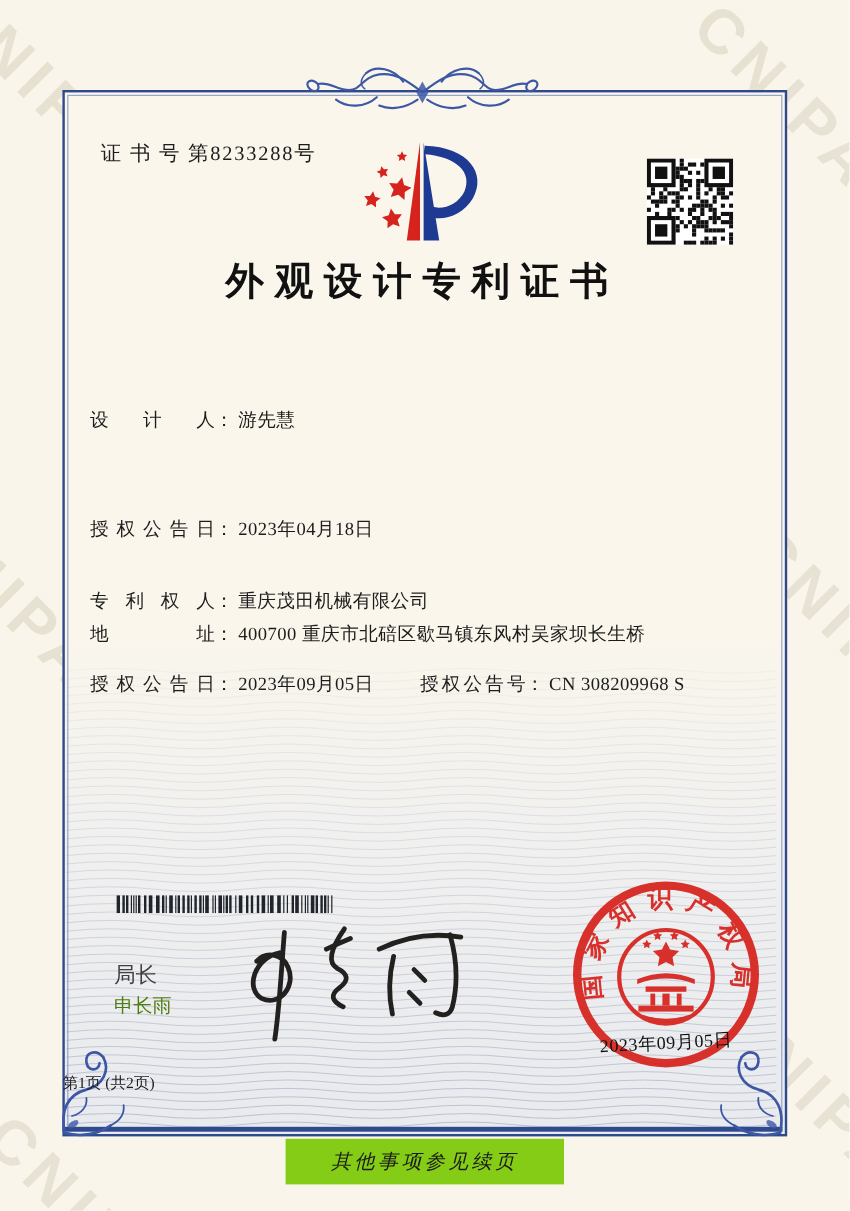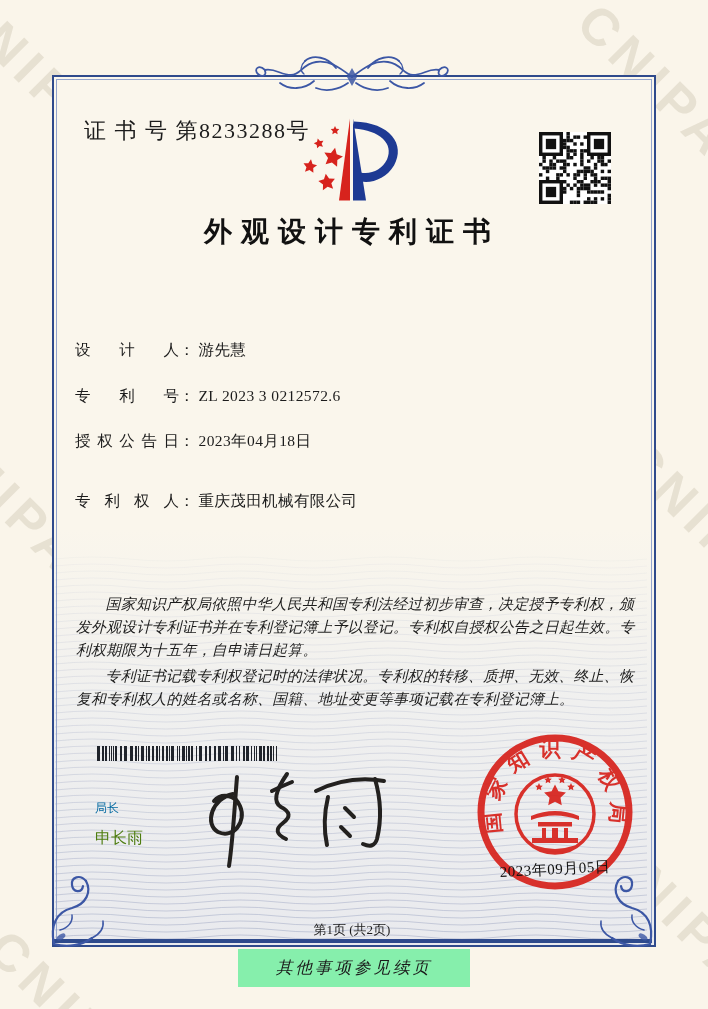--- a/index.html
+++ b/index.html
@@ -17,47 +17,47 @@
   .frame{
     position:absolute;left:52px;top:75px;width:600px;height:868px;
     border:2.5px solid #2f4a8c;
     background:linear-gradient(180deg,#faf6ec 0%,#faf6ec 52%,#f0f0ef 72%,#e9eaee 100%);
   }
   .frame::after{
     content:"";position:absolute;left:2px;top:2px;right:2px;bottom:2px;
     border:1px solid #93a4cd;pointer-events:none;
   }
   .frame-bottom-line{position:absolute;left:52px;top:939px;width:600px;height:4px;background:#2e4a8c;}
-  .cert-no{position:absolute;left:84px;top:116px;font-size:22px;letter-spacing:1.5px;}
+  .cert-no{position:absolute;left:84px;top:116px;font-size:17px;letter-spacing:1.5px;}
   .logo{position:absolute;left:296px;top:110px;}
   .qr{position:absolute;left:539px;top:132px;width:72px;height:72px;}
   .title{
     position:absolute;left:52px;top:213px;width:600px;text-align:center;
-    font-size:28px;font-weight:700;letter-spacing:9px;color:#111;
+    font-size:32px;font-weight:700;letter-spacing:9px;color:#111;
   }
   .frow{position:absolute;left:75px;height:22px;font-size:15.5px;white-space:nowrap;}
   .flabel{display:inline-block;width:104px;text-align:justify;text-align-last:justify;vertical-align:top;}
   .flabel2{display:inline-block;width:88px;text-align:justify;text-align-last:justify;vertical-align:top;}
   .fcolon{display:inline-block;margin-right:4px;}
   .fval{letter-spacing:.4px;}
   .pair2{position:absolute;left:275px;top:0;}
   .paras{position:absolute;left:76px;top:593px;width:560px;font-size:14.8px;line-height:23px;font-style:italic;}
   .paras p{margin:0 0 3px 0;text-indent:2em;letter-spacing:.3px;}
   .barcode{position:absolute;left:97px;top:746px;}
-  .issuer-role{position:absolute;left:95px;top:800px;font-family:"Liberation Sans","DejaVu Sans",sans-serif;font-size:12px;color:#0369a1;}
+  .issuer-role{position:absolute;left:95px;top:800px;font-family:"Liberation Sans","DejaVu Sans",sans-serif;font-size:18px;color:#404040;}
   .issuer-name{position:absolute;left:95px;top:828px;font-family:"Liberation Sans","DejaVu Sans",sans-serif;font-size:16px;color:#4d7c0f;}
   .sig{position:absolute;left:195px;top:765px;}
   .seal{position:absolute;left:473px;top:730px;}
   .seal-date{
     position:absolute;left:478px;top:860px;width:154px;text-align:center;
     font-size:15px;color:#111;transform:rotate(-3deg);letter-spacing:.5px;
   }
-  .page-num{position:absolute;left:52px;top:921px;width:600px;text-align:center;font-size:13px;}
+  .page-num{position:absolute;left:52px;top:894px;width:600px;font-size:13px;}
   .cont-band{
-    position:absolute;left:238px;top:949px;width:232px;height:38px;background:#86efac;
+    position:absolute;left:238px;top:949px;width:232px;height:38px;background:#84cc16;
     display:flex;align-items:center;justify-content:center;
   }
   .cont-text{font-size:16.5px;font-style:italic;letter-spacing:3px;color:#1b1b1b;}
   .ornament{position:absolute;pointer-events:none;}
   svg{display:block;}
 </style>
 </head>
 <body>
 
 <div class="page">
@@ -339,34 +339,36 @@
           <rect x="68.0" y="68.0" width="3.4" height="3.4"></rect>
         </g>
     </g>
   </svg>
 
   <div class="title">外观设计专利证书</div>
 
   <div class="frow" style="top:340px;">
     <span class="flabel">设计人</span><span class="fcolon">：</span><span class="fval">游先慧</span>
   </div>
-  <div class="frow" style="top:386px;">
-    <span class="flabel">专利号</span><span class="fcolon">：</span><span class="fval">ZL 2023 3 0212572.6</span>
-  </div>
   <div class="frow" style="top:431px;">
     <span class="flabel">授权公告日</span><span class="fcolon">：</span><span class="fval">2023年04月18日</span>
   </div>
   <div class="frow" style="top:475px;margin-top:16px;">
     <span class="flabel">专利权人</span><span class="fcolon">：</span><span class="fval">重庆茂田机械有限公司</span>
   </div>
-
-  <div class="paras">
-    <p>国家知识产权局依照中华人民共和国专利法经过初步审查，决定授予专利权，颁发外观设计专利证书并在专利登记簿上予以登记。专利权自授权公告之日起生效。专利权期限为十五年，自申请日起算。</p>
-    <p>专利证书记载专利权登记时的法律状况。专利权的转移、质押、无效、终止、恢复和专利权人的姓名或名称、国籍、地址变更等事项记载在专利登记簿上。</p>
-  </div>
+  <div class="frow" style="top:518px;">
+    <span class="flabel">地址</span><span class="fcolon">：</span><span class="fval">400700 重庆市北碚区歇马镇东风村吴家坝长生桥</span>
+  </div>
+  <div class="frow" style="top:560px;width:562px;">
+    <span class="flabel">授权公告日</span><span class="fcolon">：</span><span class="fval">2023年09月05日</span>
+    <span class="pair2">
+      <span class="flabel2">授权公告号</span><span class="fcolon">：</span><span class="fval">CN 308209968 S</span>
+    </span>
+  </div>
+
 
   <svg class="barcode" width="184" height="15" viewBox="0 0 184 15">
       <g id="barcode-bars">
         <rect x="0" y="0" width="3" height="15" fill="#20242b"></rect>
         <rect x="5" y="0" width="2" height="15" fill="#20242b"></rect>
         <rect x="8" y="0" width="2" height="15" fill="#20242b"></rect>
         <rect x="12" y="0" width="1" height="15" fill="#20242b"></rect>
         <rect x="14" y="0" width="1" height="15" fill="#20242b"></rect>
         <rect x="16" y="0" width="1" height="15" fill="#20242b"></rect>
         <rect x="18" y="0" width="2" height="15" fill="#20242b"></rect>

